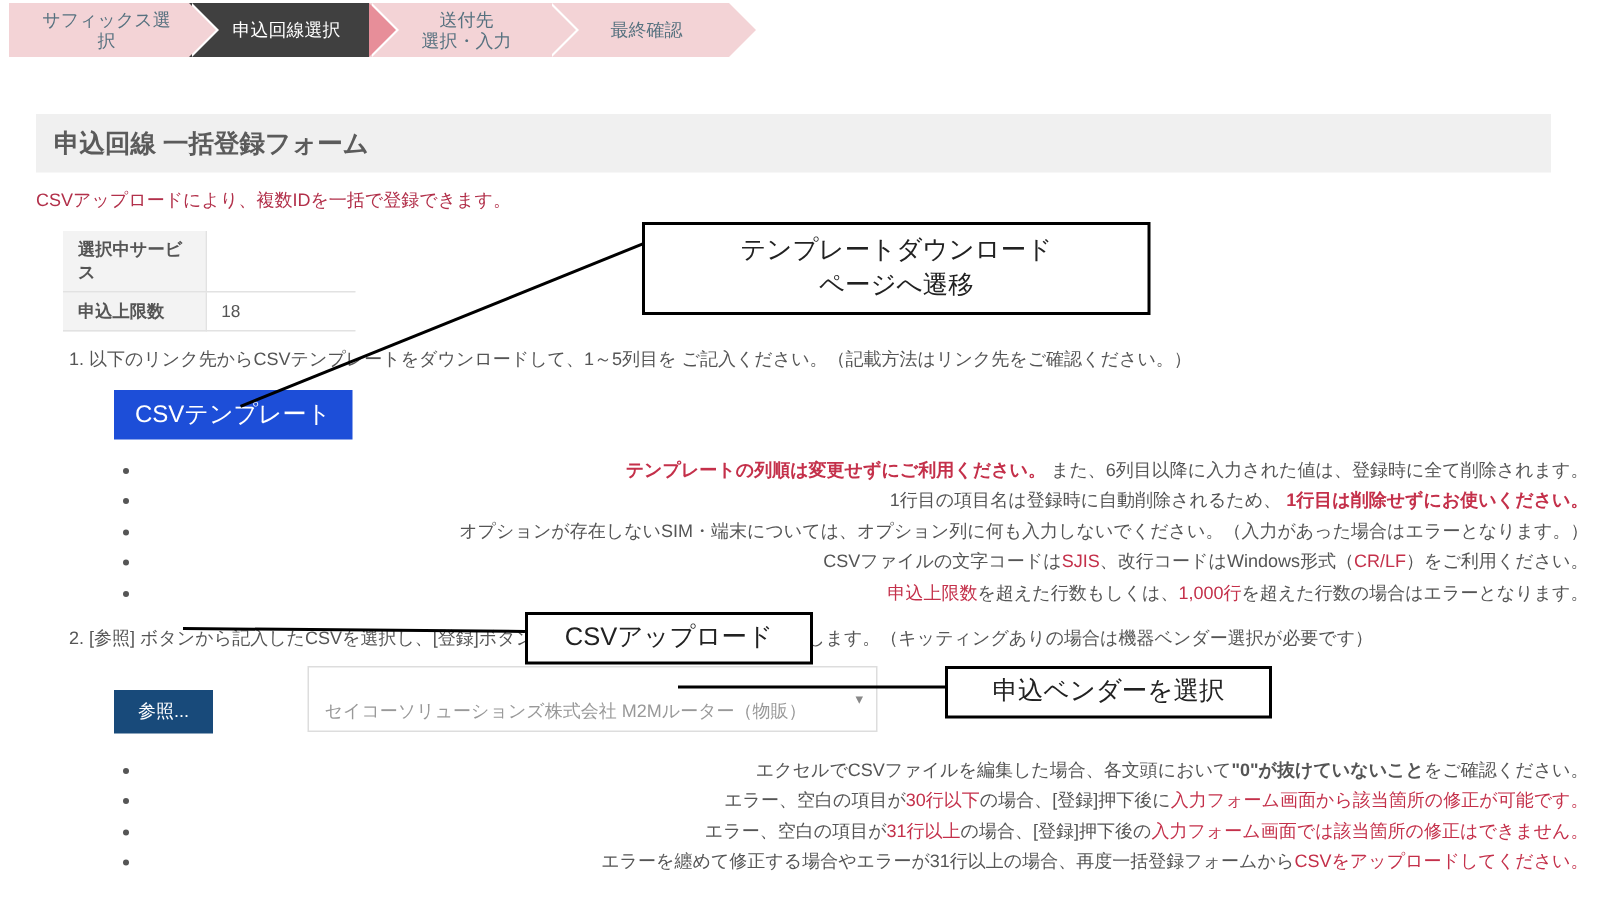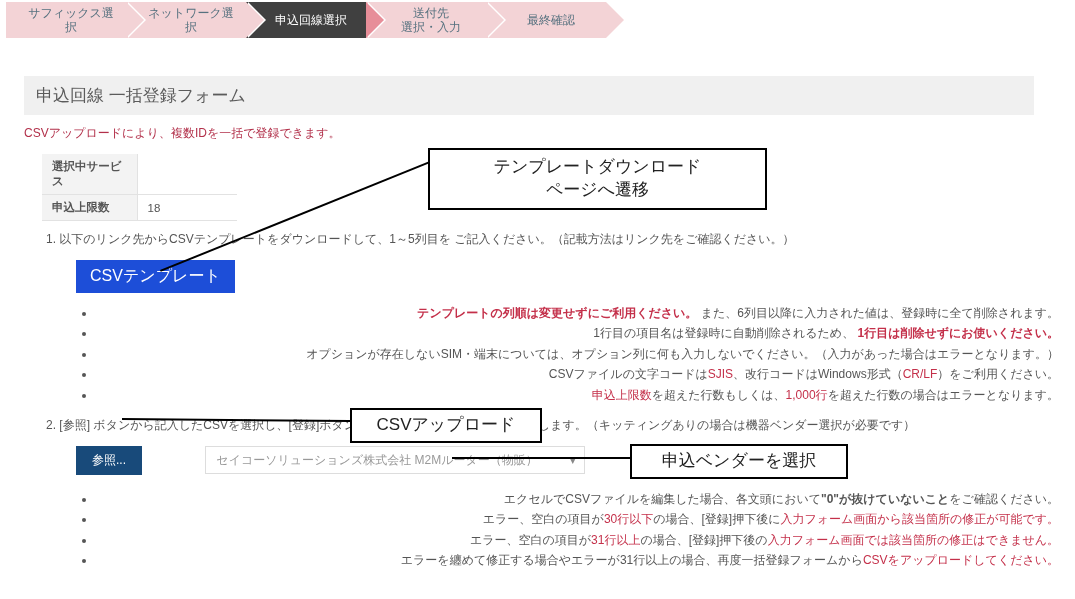--- a/index.html
+++ b/index.html
@@ -55,21 +55,21 @@
     .step.active::after { border-left-color: #e78e99; }
 
     
     .main {
       padding: 20px 16px 60px 16px;
     }
     .page-heading {
       background: #f0f0f0;
       padding: 8px 12px;
       font-size: 17px;
-      font-weight: normal;
+      font-weight: bold;
       color: #5b5b5b;
       margin: 10px 25px 10px 8px;
     }
     .page-subdesc {
       color: #b2304a;
       margin: 8px 8px 12px 8px;
       font-size: 12px;
     }
 
     
@@ -125,21 +125,21 @@
       line-height: 1.7;
     }
     ul.notes li { list-style: disc; color: #555; text-align: right; }
     .red { color: #c4304a; }
     .bold { font-weight: bold; }
 
     
     .vendor-select {
       margin: 4px 0 10px 60px;
       width: 380px;
-      padding: 6px 28px 6px 10px;
+      padding: 22px 28px 6px 10px;
       font-size: 12px;
       color: #999;
       border: 1px solid #ddd;
       background: #fff;
       appearance: none;
       position: relative;
     }
     .select-wrap {
       position: relative;
       display: inline-block;
@@ -174,23 +174,20 @@
       transform-origin: 0 0;
       height: 2px;
     }
   </style>
 </head>
 <body>
 
 <div class="steps">
   <div class="step">
       <span>サフィックス選択</span>
-    </div>
-  <div class="step">
-      <span>ネットワーク選択</span>
     </div>
   <div class="step active">
       <span>申込回線選択</span>
     </div>
   <div class="step">
       <span style="white-space:pre-line">送付先
 選択・入力</span>
     </div>
   <div class="step">
       <span>最終確認</span>

